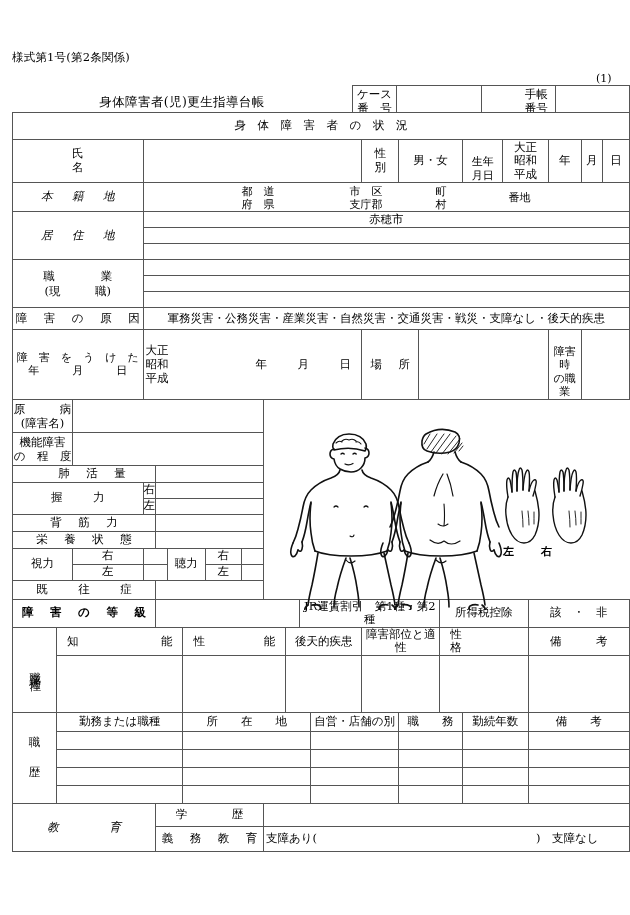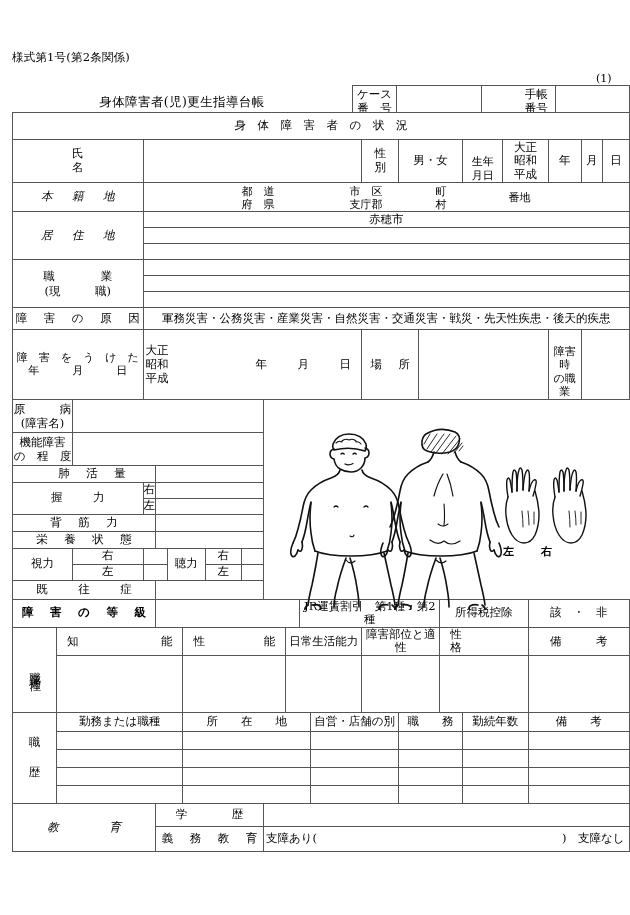--- a/index.html
+++ b/index.html
@@ -239,21 +239,21 @@
           <td colspan="25" class="lft" style="height:15px;"></td>
         </tr>
     <tr>
           <td colspan="25" class="lft" style="height:15px;"></td>
         </tr>
 
     <tr>
       <td colspan="3" style="height:21px;">
         <span class="sp3">障　害　の　原　因</span>
       </td>
-      <td colspan="25" class="lft">軍務災害・公務災害・産業災害・自然災害・交通災害・戦災・先天性疾患・後天的疾患</td>
+      <td colspan="25" class="lft">軍務災害・公務災害・産業災害・自然災害・交通災害・戦災・支障なし・後天的疾患</td>
     </tr>
 
     <tr>
       <td colspan="3" style="height:46px;">
         <div class="two-line" style="font-size:11px;">
           <div>障　害　を　う　け　た</div>
           <div>年　　　月　　　日</div>
         </div>
       </td>
       <td colspan="12" class="lft">
@@ -371,21 +371,21 @@
       <td rowspan="2" style="width:32px;">
         <span class="vert">職業適性</span>
       </td>
       <td colspan="5" style="height:20px;">
         <span class="justify-lbl">知　　　　能</span>
       </td>
       <td colspan="4">
         <span class="justify-lbl">性　　　　能</span>
       </td>
       <td colspan="5">
-        <span>日常生活能力</span>
+        <span>後天的疾患</span>
       </td>
       <td colspan="4">
         <span>障害部位と適性</span>
       </td>
       <td colspan="4">
         <span class="justify-lbl">性　　　　格</span>
       </td>
       <td colspan="5">
         <span>備　　　考</span>
       </td>
@@ -455,21 +455,21 @@
       </td>
       <td colspan="19" class="lft"></td>
     </tr>
     <tr>
       <td colspan="5" style="height:24px;">
         <span class="sp3">義　務　教　育</span>
       </td>
       <td colspan="19" class="lft">
         <div style="position:relative;height:22px;">
           <div style="position:absolute;left:2px;top:4px;">支障あり(</div>
-          <div style="position:absolute;left:272px;top:4px;margin-left:26px;">)　支障なし</div>
+          <div style="position:absolute;left:272px;top:4px;">)　支障なし</div>
         </div>
       </td>
     </tr>
   </tbody>
     </table>
 
   <div id="figure-area">
     <svg width="360" height="198" viewBox="0 0 360 198" fill="none" stroke="#111" stroke-width="1.5" stroke-linecap="round" stroke-linejoin="round">
 
       <g stroke-width="1.6">

